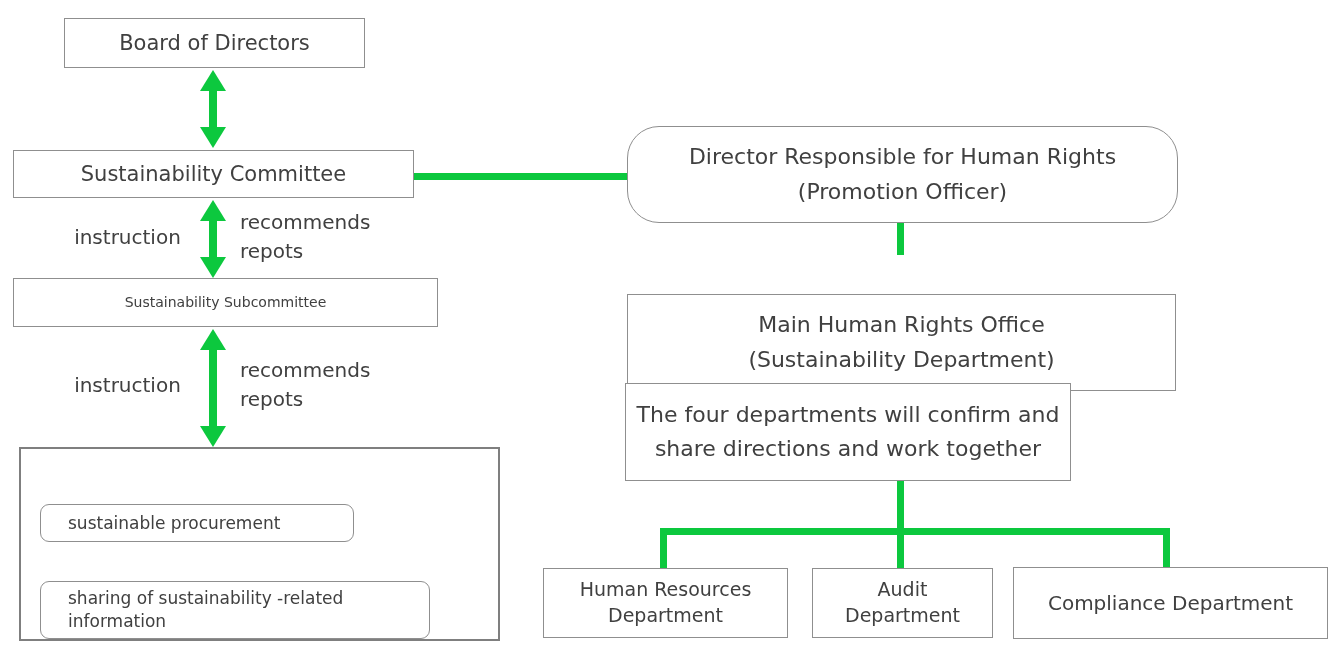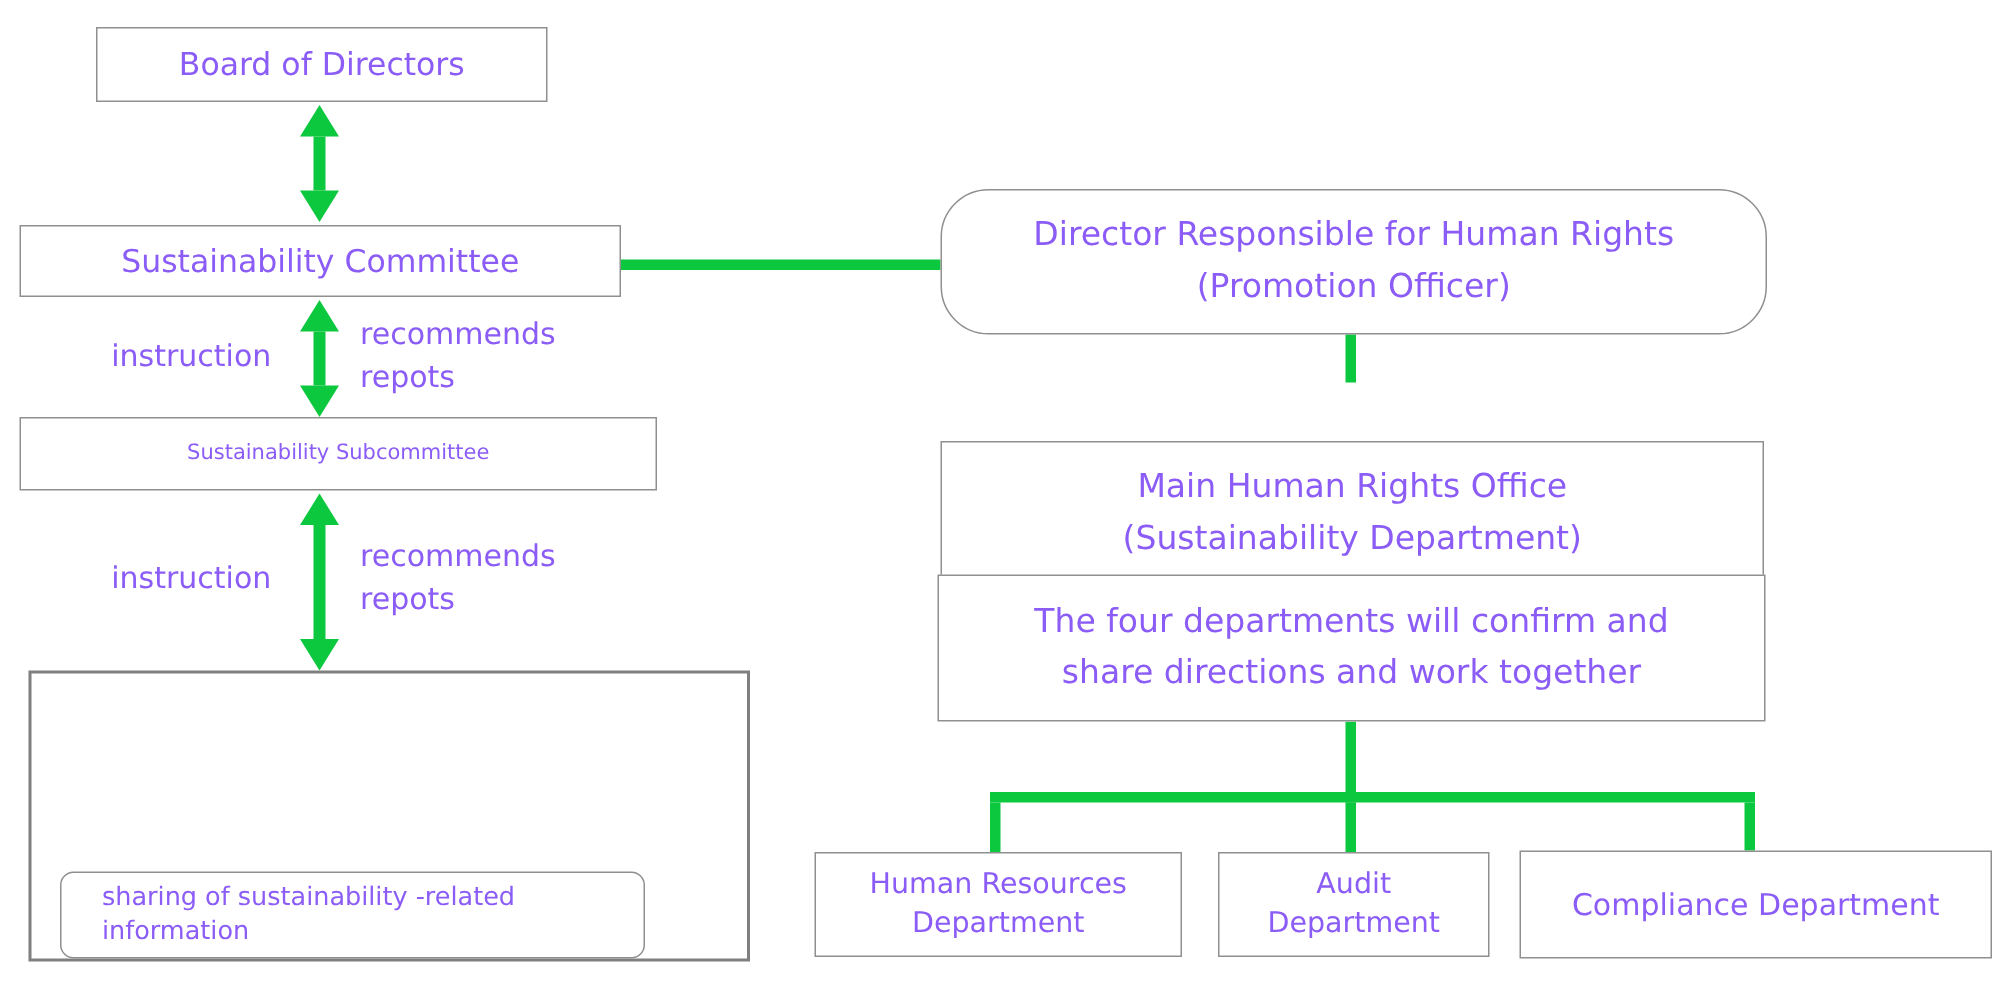--- a/index.html
+++ b/index.html
@@ -6,21 +6,21 @@
     margin: 0;
     padding: 0;
     background: #ffffff;
   }
   #stage {
     position: relative;
     width: 1339px;
     height: 659px;
     background: #ffffff;
     font-family: "DejaVu Sans", "Liberation Sans", sans-serif;
-    color: #8b5cf6;
+    color: #404040;
     overflow: hidden;
   }
   .box {
     position: absolute;
     background: #ffffff;
     border: 1px solid #8f8f8f;
     display: flex;
     align-items: center;
     justify-content: center;
     text-align: center;
@@ -91,21 +91,21 @@
     padding-left: 27px;
     padding-right: 8px;
     white-space: pre-line;
     text-align: left;
   }
   #working-item-1 { left: 19px; top: 55px;  width: 314px; height: 38px; }
   #working-item-2 { left: 19px; top: 108px; width: 390px; height: 58px; margin-top: 24px; }
   
   #director-box   { left: 627px; top: 126px; width: 551px; height: 97px; font-size: 22px; line-height: 1.55; border-radius: 32px; }
   #office-box     { left: 627px; top: 255px; width: 549px; height: 97px; font-size: 22px; line-height: 1.55; margin-top: 39px; }
-  #fourdep-box    { left: 625px; top: 383px; width: 552px; height: 98px; font-size: 22px; line-height: 1.55; }
+  #fourdep-box    { left: 625px; top: 383px; width: 446px; height: 98px; font-size: 22px; line-height: 1.55; }
   #hr-box         { left: 543px; top: 568px; width: 245px; height: 70px; font-size: 19px; }
   #audit-box      { left: 812px; top: 568px; width: 181px; height: 70px; font-size: 19px; }
   #compliance-box { left: 1013px; top: 567px; width: 315px; height: 72px; font-size: 20px; }
   
   #conn-committee-director { left: 414px; top: 173px; width: 213px; height: 7px; }
   #conn-director-office    { left: 897px; top: 223px; width: 7px;  height: 32px; }
   #conn-office-fourdep     { left: 897px; top: 352px; width: 7px;  height: 31px; }
   #conn-fourdep-bar        { left: 897px; top: 481px; width: 7px;  height: 54px; }
   #conn-branch-bar         { left: 660px; top: 528px; width: 510px; height: 7px; }
   #conn-drop-hr            { left: 660px; top: 535px; width: 7px;  height: 33px; }
@@ -152,20 +152,21 @@
     <div class="head-up"></div>
     <div class="shaft"></div>
     <div class="head-down"></div>
   </div>
 
   <div class="flowlabel" id="instruction-label-2">instruction</div>
   <div class="flowlabel" id="recommends-label-2">recommends
 repots</div>
 
   <div id="working-box">
+    <div class="working-item" id="working-item-1">sustainable procurement</div>
     <div class="working-item" id="working-item-2">sharing of sustainability -related
 information</div>
   </div>
 
   <div class="conn" id="conn-committee-director"></div>
   <div class="conn" id="conn-director-office"></div>
   <div class="conn" id="conn-office-fourdep"></div>
   <div class="conn" id="conn-fourdep-bar"></div>
   <div class="conn" id="conn-branch-bar"></div>
   <div class="conn" id="conn-drop-hr"></div>

